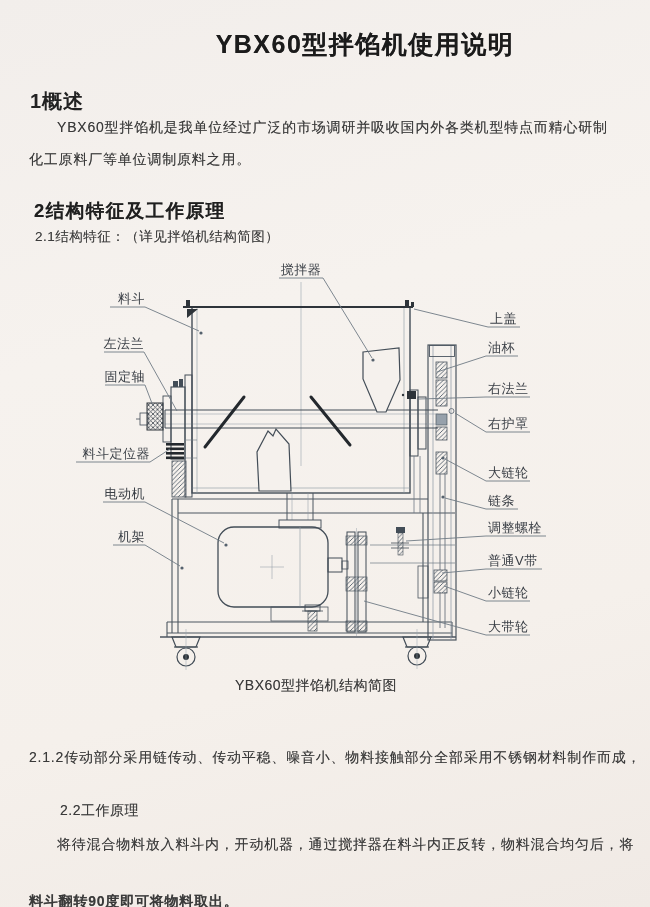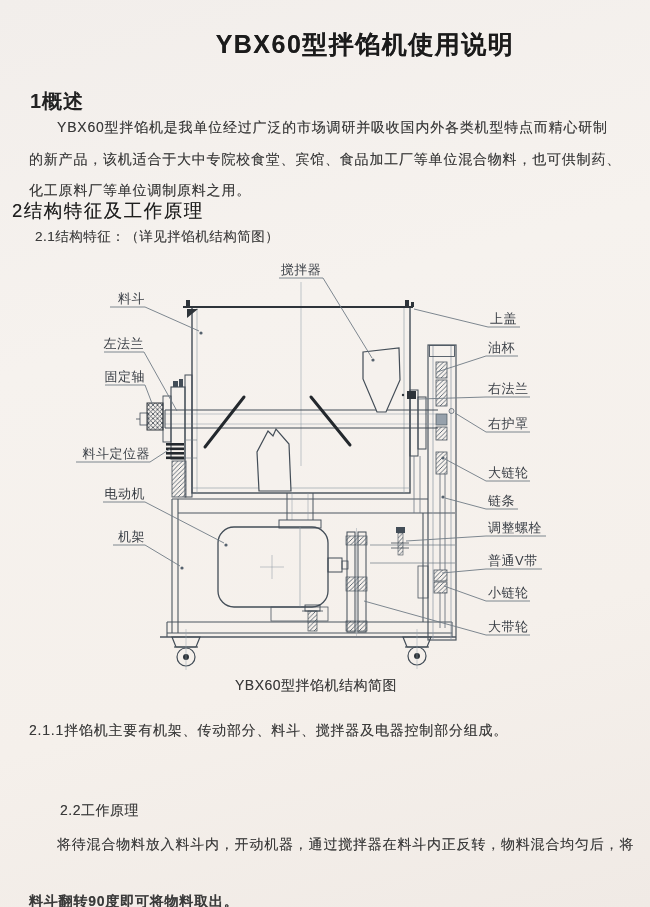--- a/index.html
+++ b/index.html
@@ -19,21 +19,21 @@
     position:absolute; left:30px; top:88px; font-size:20px; font-weight:bold;
     letter-spacing:1px; color:#222;
   }
   .body-block { position:absolute; left:29px; width:588px; }
   .bline {
     font-size:14px; line-height:31.5px; letter-spacing:0.8px; color:#3a3a3a;
     text-shadow:0 0 0.5px rgba(70,70,70,.55); white-space:nowrap;
   }
   .indent { text-indent:2em; }
   .h2 {
-    position:absolute; left:12px; top:198px; font-size:18.5px; font-weight:normal;
+    position:absolute; left:34px; top:198px; font-size:18.5px; font-weight:bold;
     letter-spacing:1.5px; color:#1f1f1f; text-shadow:0 0 0.5px rgba(30,30,30,.6);
   }
   .sub {
     position:absolute; left:29px; top:228px; font-size:13.5px; letter-spacing:0.5px; color:#3d3d3d;
     text-shadow:0 0 0.5px rgba(70,70,70,.5);
     margin-left:6px;
   }
   .diagram-svg { position:absolute; left:0; top:250px; width:650px; height:422px; }
   .caption {
     position:absolute; left:-9px; top:677px; width:650px; text-align:center;
@@ -59,21 +59,20 @@
 <body>
 
 <div class="page">
 
   <div class="title">YBX60型拌馅机使用说明</div>
 
   <div class="h1">1概述</div>
 
   <div class="body-block" style="top:112px;">
     <div class="bline indent">YBX60型拌馅机是我单位经过广泛的市场调研并吸收国内外各类机型特点而精心研制</div>
-    <div class="bline">的新产品，该机适合于大中专院校食堂、宾馆、食品加工厂等单位混合物料，也可供制药、</div>
     <div class="bline">化工原料厂等单位调制原料之用。</div>
   </div>
 
   <div class="h2">2结构特征及工作原理</div>
   <div class="sub">2.1结构特征：（详见拌馅机结构简图）</div>
 
   <svg class="diagram-svg" viewBox="0 250 650 422">
     <defs>
       <pattern id="h45" patternUnits="userSpaceOnUse" width="4.5" height="4.5">
         <path d="M0,4.5 L4.5,0" stroke="#55616d" stroke-width="0.9" fill="none"></path>
@@ -326,18 +325,18 @@
     <text class="lbl" x="488" y="477">大链轮</text>
     <text class="lbl" x="488" y="505">链条</text>
     <text class="lbl" x="488" y="532">调整螺栓</text>
     <text class="lbl" x="488" y="565">普通V带</text>
     <text class="lbl" x="488" y="597">小链轮</text>
     <text class="lbl" x="488" y="631">大带轮</text>
   </svg>
 
   <div class="caption">YBX60型拌馅机结构简图</div>
 
-  <div class="pline p211">2.1.1拌馅机主要有机架、传动部分、料斗、搅拌器及电器控制部分组成。</div>
+  <div class="pline p212a">2.1.2传动部分采用链传动、传动平稳、噪音小、物料接触部分全部采用不锈钢材料制作而成，</div>
   <div class="pline h22">2.2工作原理</div>
   <div class="pline p22a">将待混合物料放入料斗内，开动机器，通过搅拌器在料斗内正反转，物料混合均匀后，将</div>
   <div class="pline p22b">料斗翻转90度即可将物料取出。</div>
 
 </div>
 
 </body></html>

